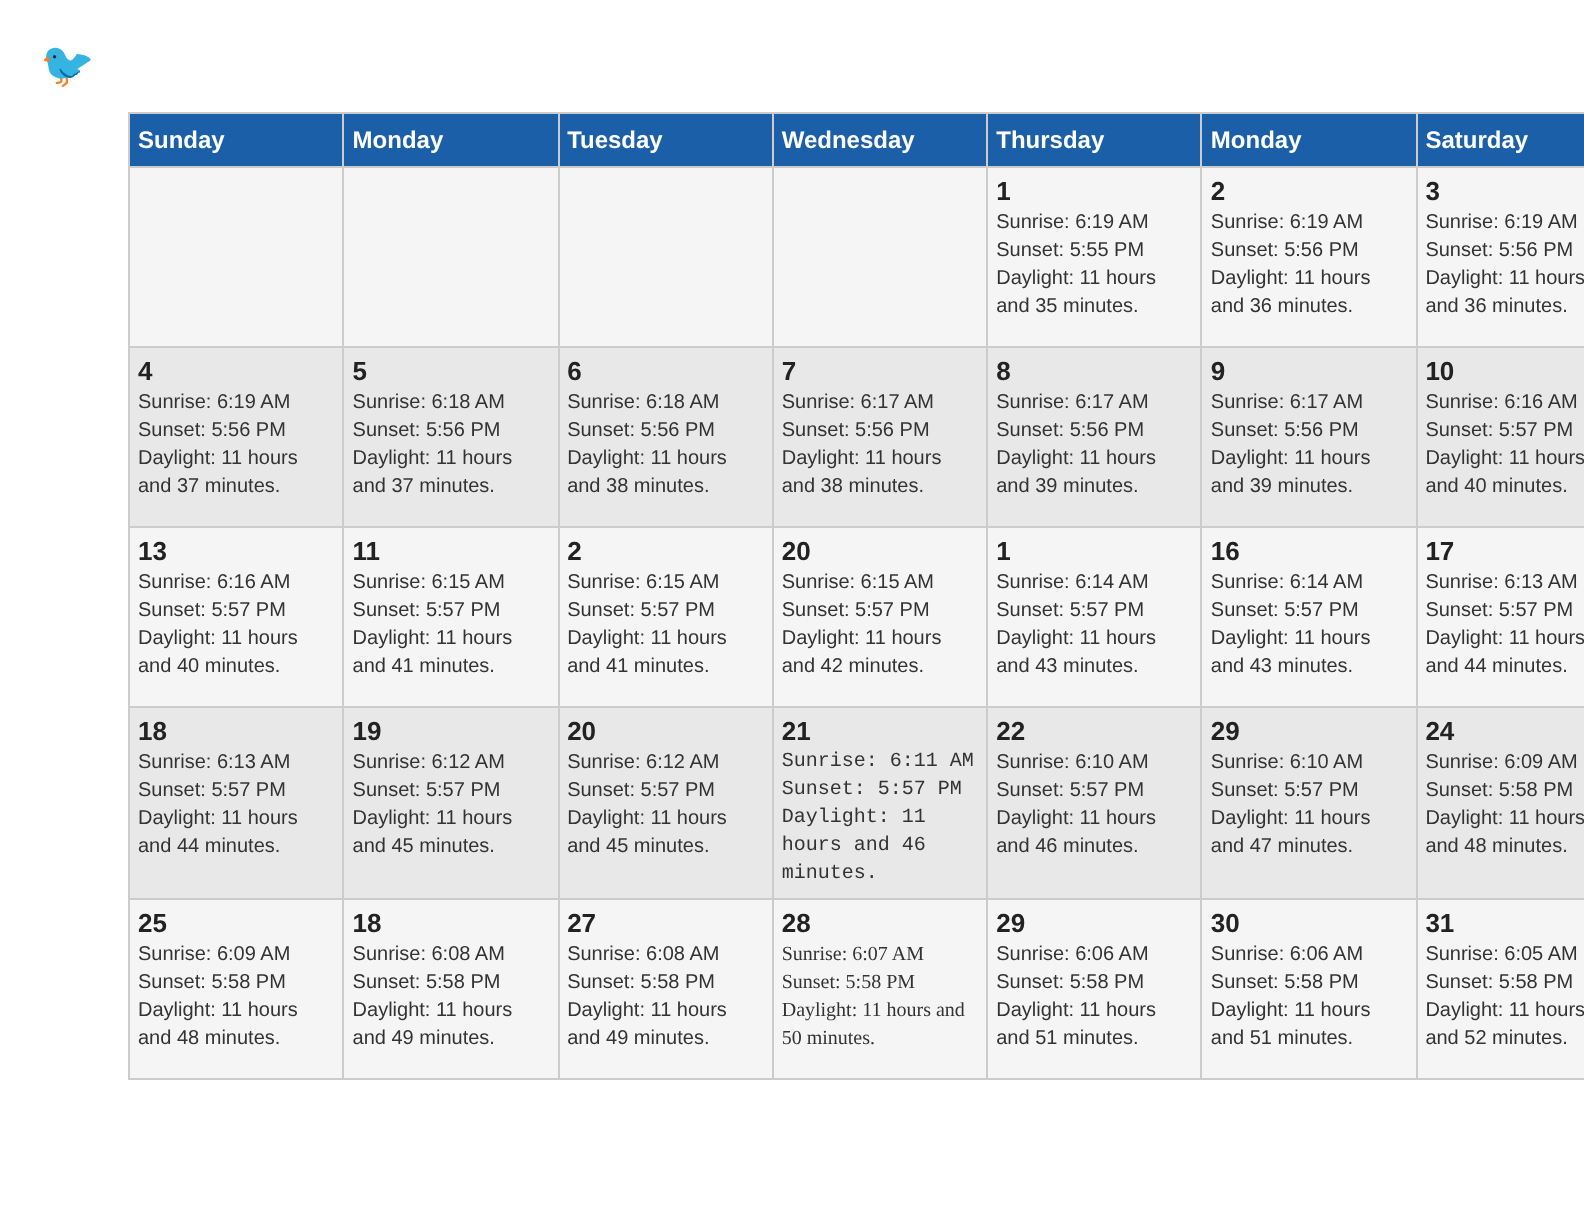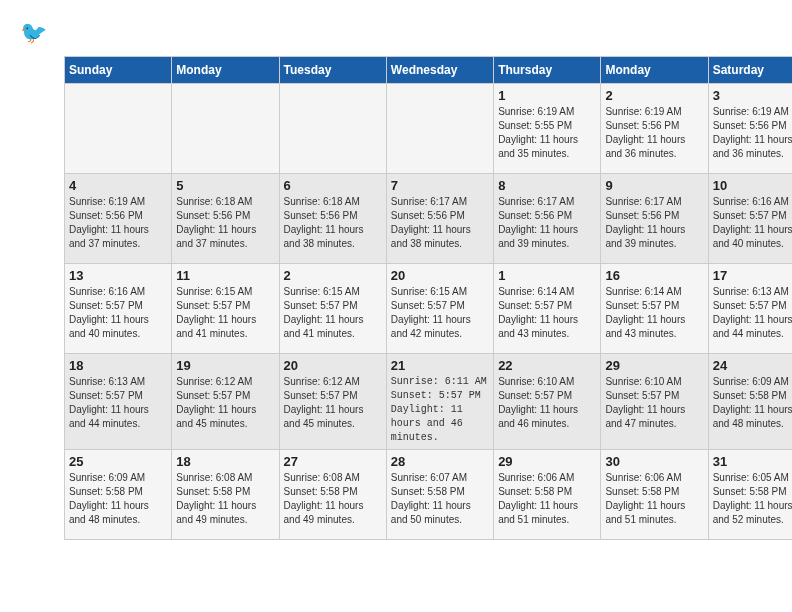--- a/index.html
+++ b/index.html
@@ -286,21 +286,21 @@
 Daylight: 11 hours and 49 minutes.</div>
         </td>
         <td>
           <div class="day-number">27</div>
           <div class="day-info" style="white-space: pre-line;">Sunrise: 6:08 AM
 Sunset: 5:58 PM
 Daylight: 11 hours and 49 minutes.</div>
         </td>
         <td>
           <div class="day-number">28</div>
-          <div class="day-info" style="white-space: pre-line;">Sunrise: 6:07 AM
+          <div class="day-info" style="white-space: pre-line; font-family: Liberation Serif, serif;">Sunrise: 6:07 AM
 Sunset: 5:58 PM
 Daylight: 11 hours and 50 minutes.</div>
         </td>
         <td>
           <div class="day-number">29</div>
           <div class="day-info" style="white-space: pre-line;">Sunrise: 6:06 AM
 Sunset: 5:58 PM
 Daylight: 11 hours and 51 minutes.</div>
         </td>
         <td>

